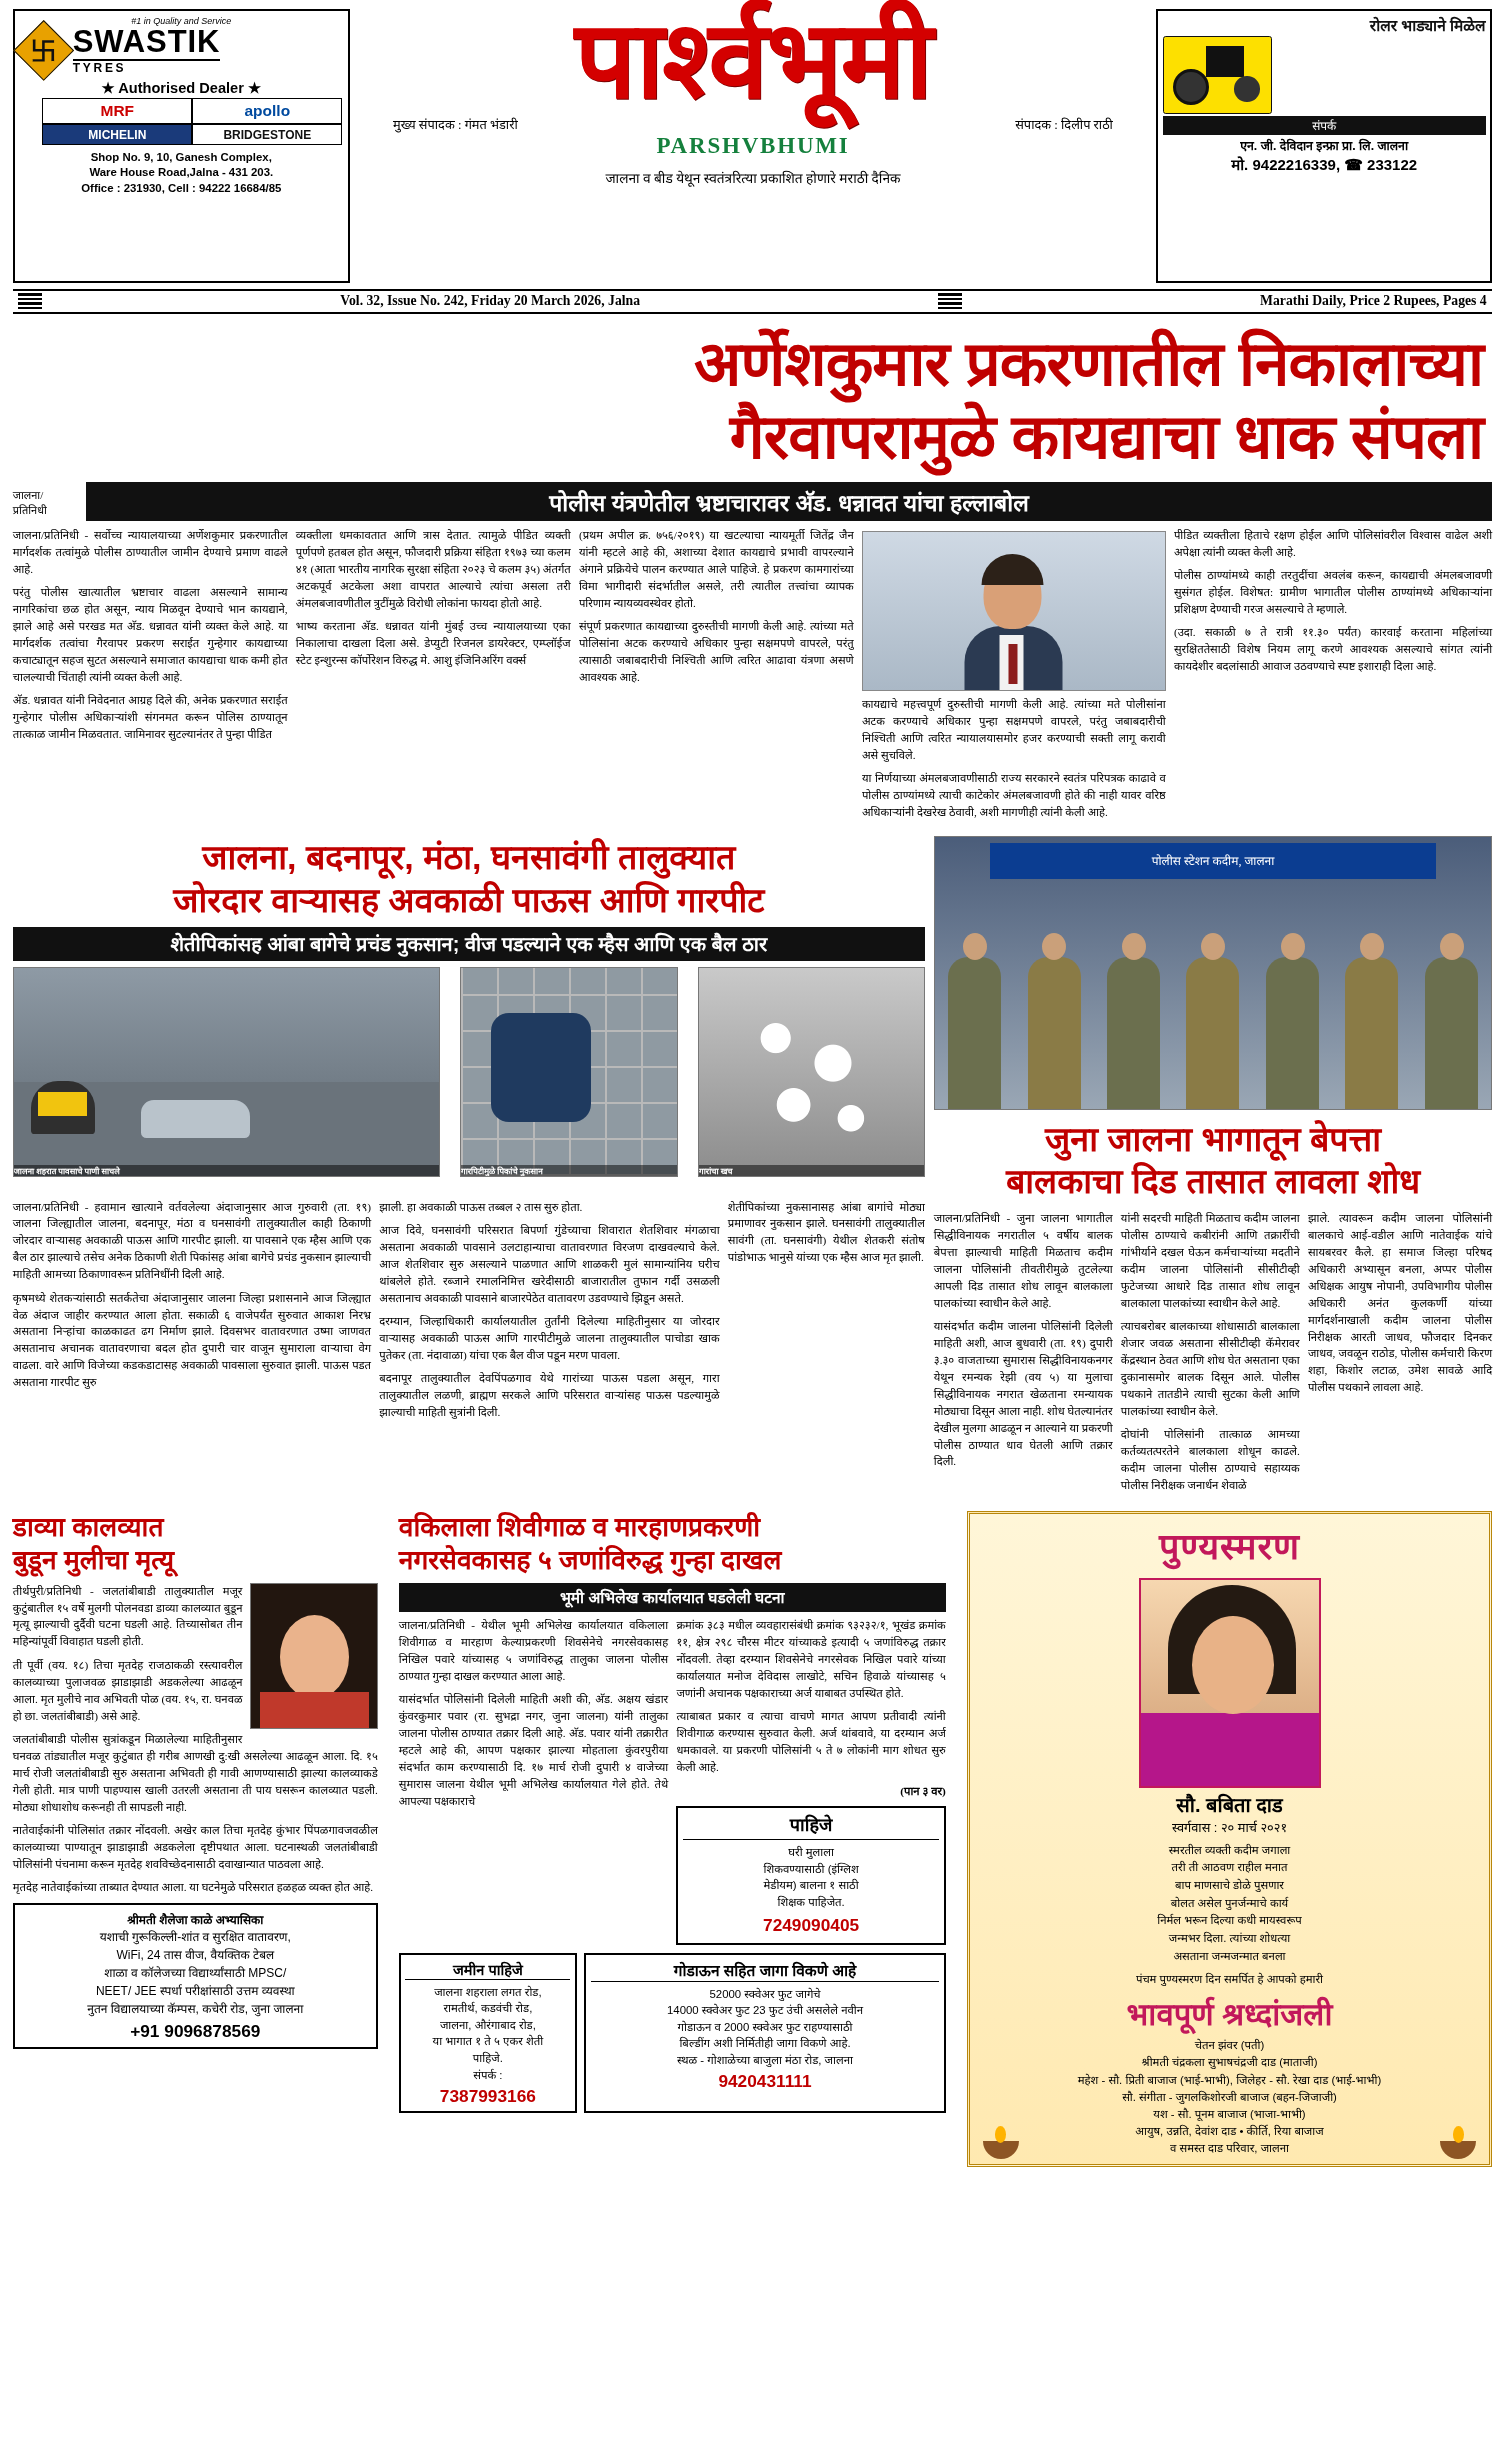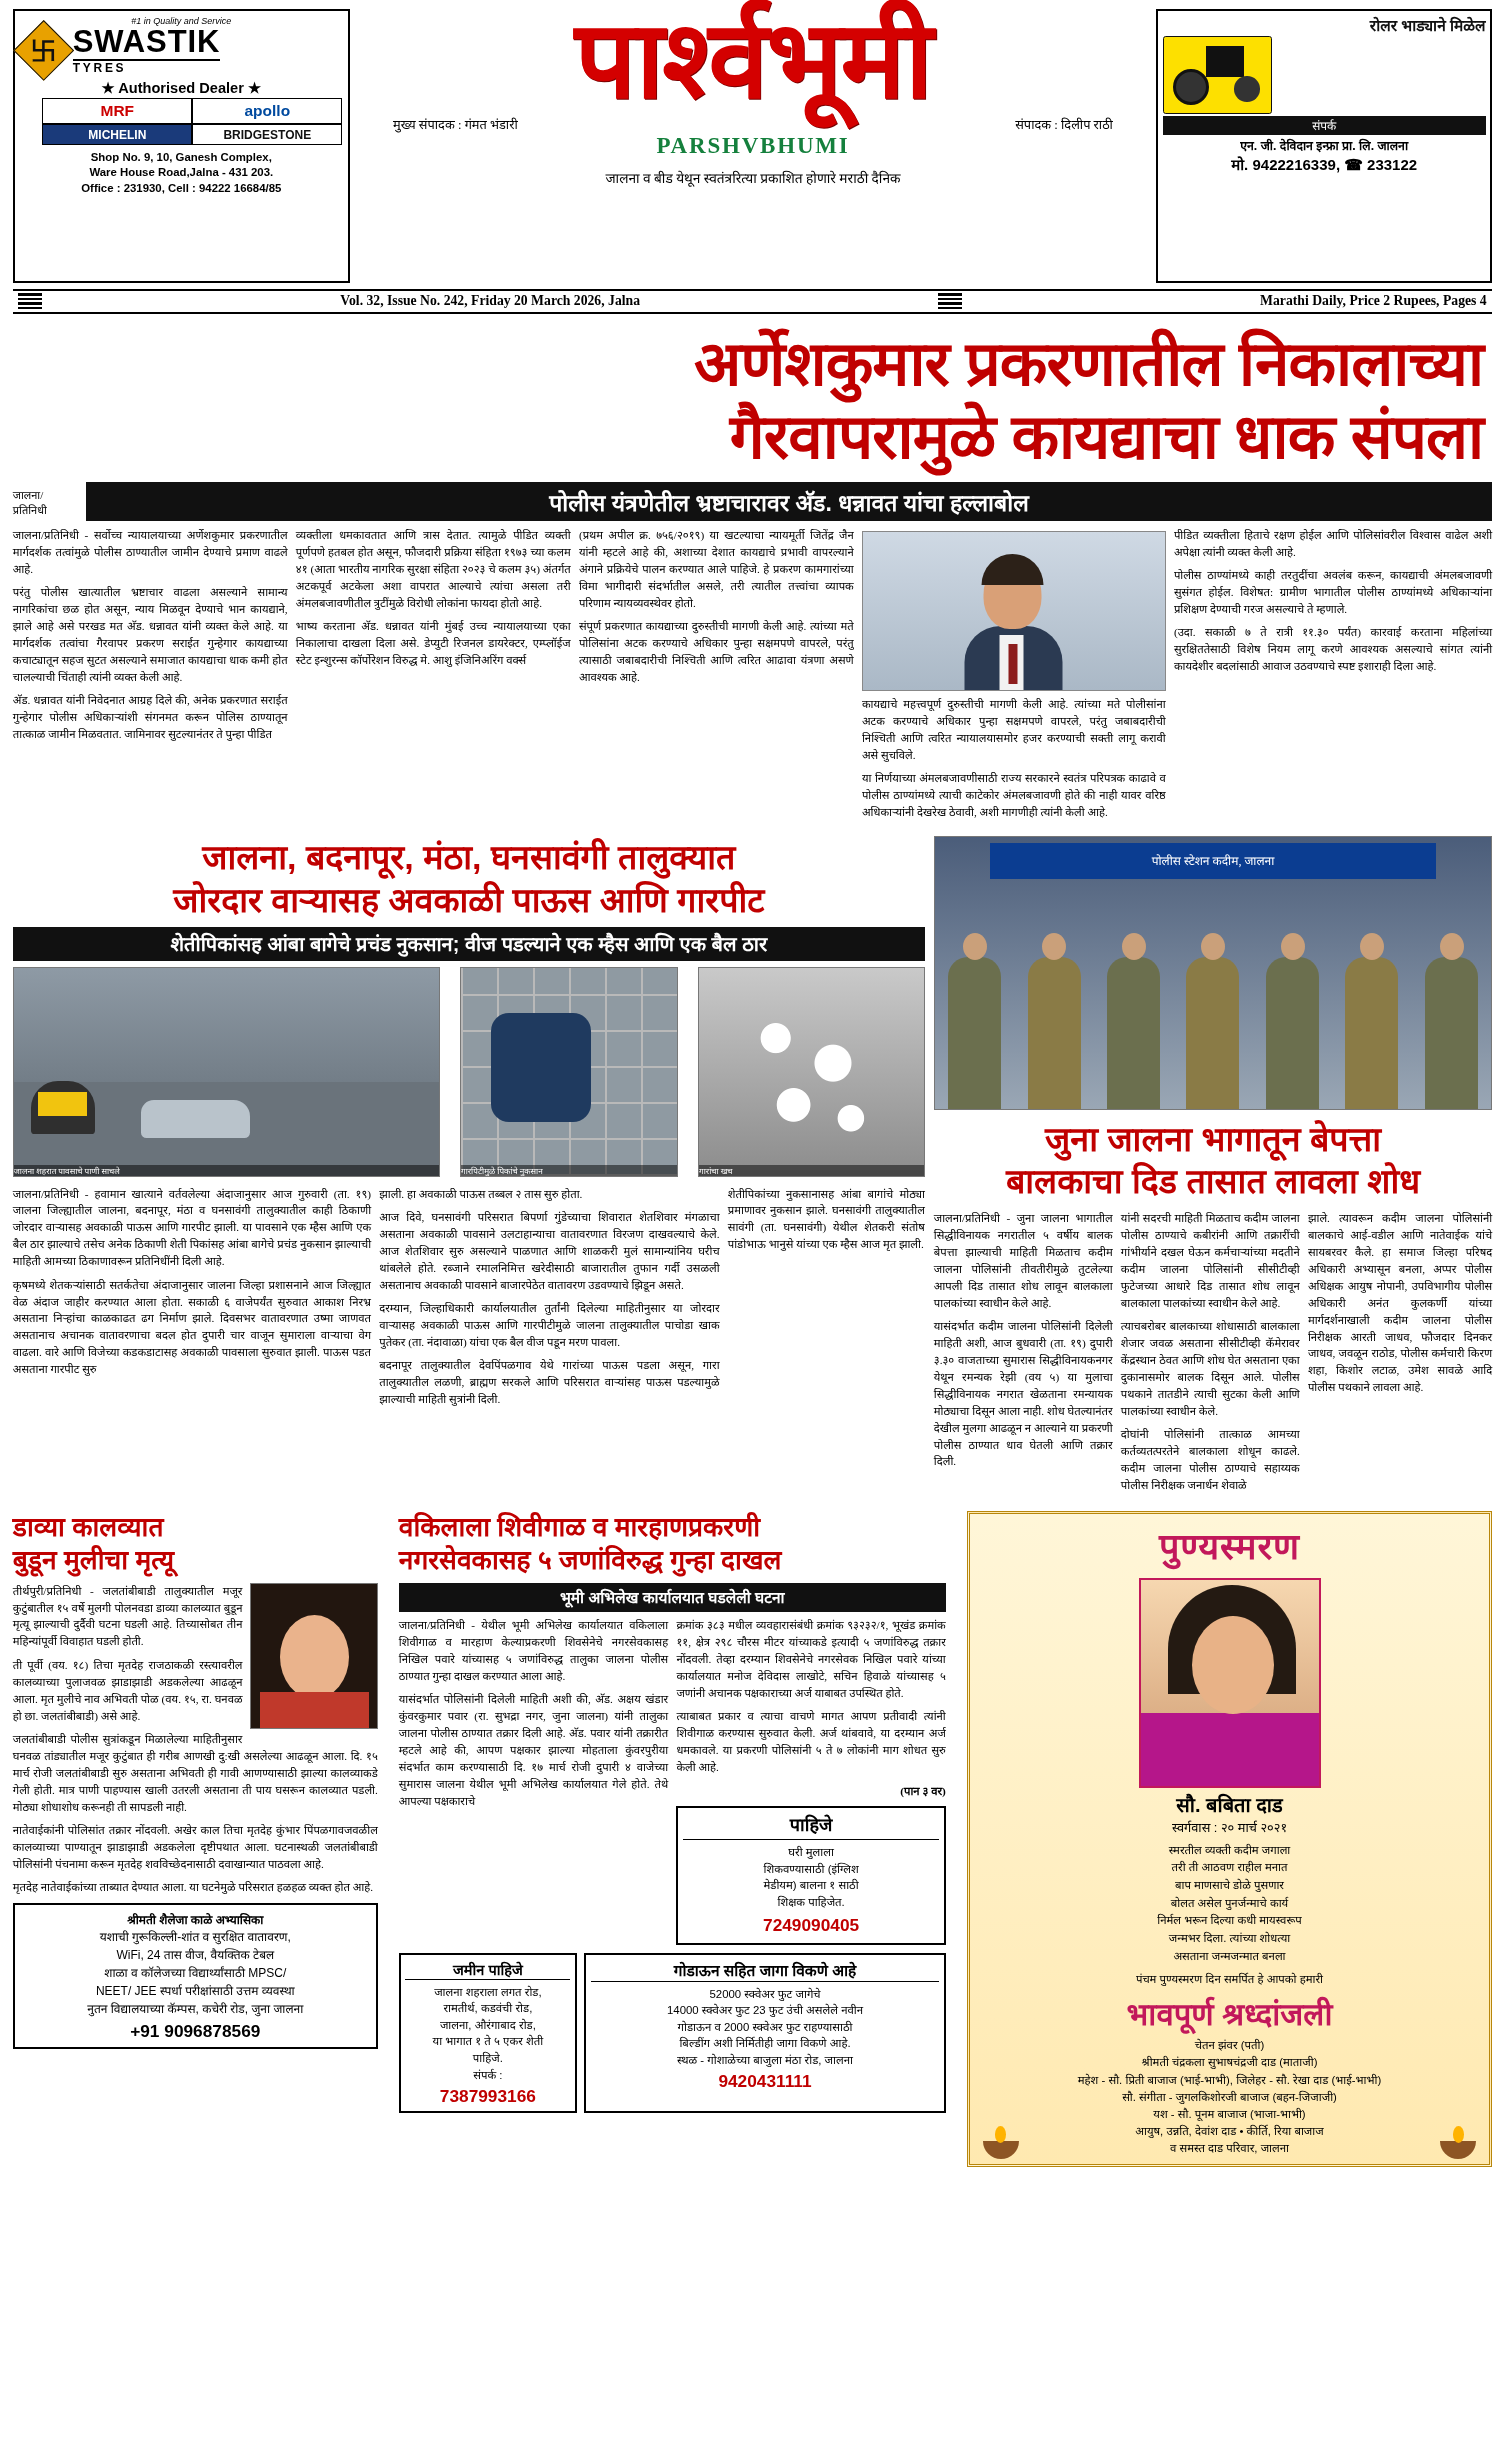--- a/index.html
+++ b/index.html
@@ -122,21 +122,21 @@
   .sec2-left { width:912px; }
   .sec2-right { flex:1; }
   .red-head {
     color:#c00000; font-family:"Liberation Sans", sans-serif; font-weight:bold;
     font-size:34px; text-align:center; line-height:1.25;
   }
   .black-band {
     background:#111; color:#fff; font-family:"Liberation Sans", sans-serif;
     font-weight:bold; font-size:20px; text-align:center; padding:3.6px 5.5px; margin:5.5px 0;
   }
-  .photostrip { display:flex; gap:20px; }
+  .photostrip { display:flex; gap:20px;font-weight:bold; }
   .ph { border:0.9px solid #777; position:relative; overflow:hidden; }
   .ph .cap { position:absolute; left:0; right:0; bottom:0; font-size:8.2px; background:rgba(0,0,0,.5); color:#fff;}
   .ph1 { width:49%; height:210px; background:linear-gradient(#8e9aa5,#5c666f); }
   .ph2 { width:25%; height:210px; background:linear-gradient(#6d7f8c,#3f4c57); }
   .ph3 { width:26%; height:210px; background:linear-gradient(#c9c9c9,#8c8c8c); }
   .street .road { position:absolute; left:0; right:0; bottom:0; height:45%; background:#6a737b;}
   .street .car { position:absolute; left:30%; bottom:18%; width:109px; height:38px; background:#b9c3cb; border-radius:12.8px 16.4px 5.5px 5.5px;}
   .street .auto { position:absolute; left:4%; bottom:20%; width:64px; height:53px; background:#2f2f2f; border-radius:27px 27px 3.6px 3.6px;}
   .street .auto:after{content:"";position:absolute;left:7.3px;top:11px;width:49px;height:24px;background:#f1c40f;}
   .tiles .grid {position:absolute; inset:0; background:
@@ -339,21 +339,21 @@
         <div class="ph ph2 tiles">
           <div class="grid"></div>
             <div class="boy"></div>
           <div class="cap">गारपिटीमुळे पिकांचे नुकसान</div>
         </div>
         <div class="ph ph3 hail">
           <div class="stones"></div>
           <div class="cap">गारांचा खच</div>
         </div>
       </div>
-      <div class="cols" style="margin-top:9px">
+      <div class="cols" style="margin-top:22px">
         <div class="col" style="width:40%">
           <p>जालना/प्रतिनिधी - हवामान खात्याने वर्तवलेल्या अंदाजानुसार आज गुरुवारी (ता. १९) जालना जिल्ह्यातील जालना, बदनापूर, मंठा व घनसावंगी तालुक्यातील काही ठिकाणी जोरदार वाऱ्यासह अवकाळी पाऊस आणि गारपीट झाली. या पावसाने एक म्हैस आणि एक बैल ठार झाल्याचे तसेच अनेक ठिकाणी शेती पिकांसह आंबा बागेचे प्रचंड नुकसान झाल्याची माहिती आमच्या ठिकाणावरून प्रतिनिधींनी दिली आहे.</p>
           <p>कृषमध्ये शेतकर्‍यांसाठी सतर्कतेचा अंदाजानुसार जालना जिल्हा प्रशासनाने आज जिल्ह्यात वेळ अंदाज जाहीर करण्यात आला होता. सकाळी ६ वाजेपर्यंत सुरुवात आकाश निरभ्र असताना निऱ्हांचा काळकाढत ढग निर्माण झाले. दिवसभर वातावरणात उष्मा जाणवत असतानाच अचानक वातावरणाचा बदल होत दुपारी चार वाजून सुमाराला वाऱ्याचा वेग वाढला. वारे आणि विजेच्या कडकडाटासह अवकाळी पावसाला सुरुवात झाली. पाऊस पडत असताना गारपीट सुरु</p>
         </div>
         <div class="col" style="width:38%">
           <p>झाली. हा अवकाळी पाऊस तब्बल २ तास सुरु होता.</p>
           <p>आज दिवे, घनसावंगी परिसरात बिपर्णा गुंडेच्याचा शिवारात शेतशिवार मंगळाचा असताना अवकाळी पावसाने उलटाहान्याचा वातावरणात विरजण दाखवल्याचे केले. आज शेतशिवार सुरु असल्याने पाळणात आणि शाळकरी मुलं सामान्यांनिय घरीच थांबलेले होते. रब्जाने रमालनिमित्त खरेदीसाठी बाजारातील तुफान गर्दी उसळली असतानाच अवकाळी पावसाने बाजारपेठेत वातावरण उडवण्याचे झिडून असते.</p>
           <p>दरम्यान, जिल्हाधिकारी कार्यालयातील तुर्तांनी दिलेल्या माहितीनुसार या जोरदार वाऱ्यासह अवकाळी पाऊस आणि गारपीटीमुळे जालना तालुक्यातील पाचोडा खाक पुतेकर (ता. नंदावाळा) यांचा एक बैल वीज पडून मरण पावला.</p>
           <p>बदनापूर तालुक्यातील देवपिंपळगाव येथे गारांच्या पाऊस पडला असून, गारा तालुक्यातील लळणी, ब्राह्मण सरकले आणि परिसरात वाऱ्यांसह पाऊस पडल्यामुळे झाल्याची माहिती सुत्रांनी दिली.</p>
         </div>

